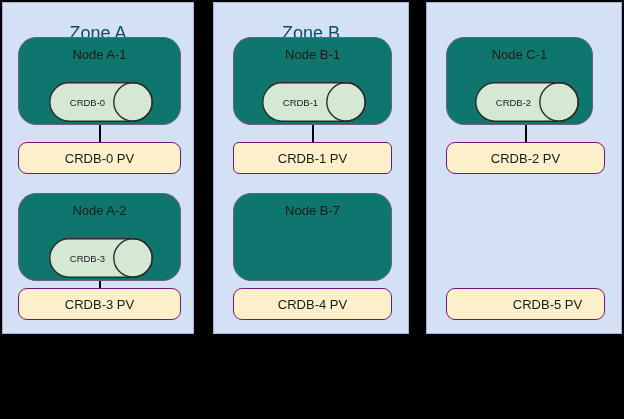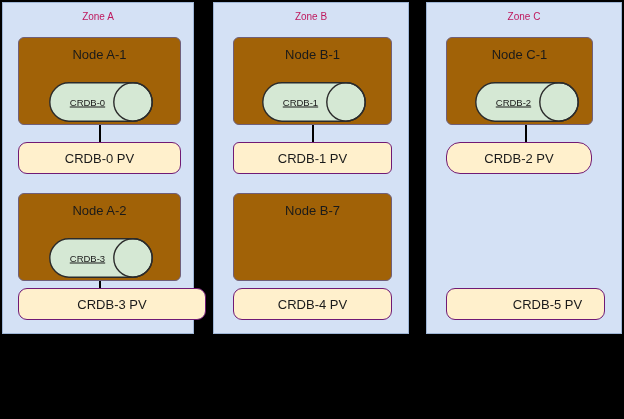--- a/index.html
+++ b/index.html
@@ -18,30 +18,30 @@
   .zone {
     position: absolute;
     background: #d4e1f5;
     border: 1px solid #9fb6d6;
     box-sizing: border-box;
   }
   .zone-title {
     position: absolute;
     left: 0;
     right: 0;
-    top: 8px;
+    top: 20px;
     text-align: center;
-    font-size: 10px;
-    color: #be185d;
+    font-size: 18px;
+    color: #0c4a6e;
   }
   .node {
     position: absolute;
-    background: #a16207;
+    background: #0f766e;
     border: 1px solid #6f5f7a;
-    border-radius: 6px;
+    border-radius: 18px;
     box-sizing: border-box;
   }
   .node-title {
     position: absolute;
     left: 0;
     right: 0;
     top: 9px;
     text-align: center;
     font-size: 13px;
     color: #1a1a1a;
@@ -65,21 +65,20 @@
   .cyl-label {
     position: absolute;
     left: 0;
     top: 50%;
     transform: translateY(-50%);
     width: 74%;
     text-align: center;
     font-size: 9.5px;
     color: #1a1a1a;
     pointer-events: none;
-    text-decoration: underline;
   }
   .connector {
     position: absolute;
     width: 2px;
     background: #000000;
   }
 </style>
 </head>
 <body>
 
@@ -107,21 +106,21 @@
       <div class="node-title">Node A-2</div>
       <div class="cyl" style="left:30px; top:44px; width:104px; height:40px;">
         <svg width="104" height="40" viewBox="0 0 104 40">
           <path d="M20,0.8 H84 A19.2,19.2 0 0 1 84,39.2 H20 A19.2,19.2 0 0 1 20,0.8 Z" fill="#d5e8d4" stroke="#2b2b2b" stroke-width="1.4"></path>
           <ellipse cx="84" cy="20" rx="19.2" ry="19.2" fill="none" stroke="#2b2b2b" stroke-width="1.4"></ellipse>
         </svg>
         <div class="cyl-label">CRDB-3</div>
       </div>
     </div>
     <div class="connector" style="left:96px; top:278px; height:17px;"></div>
-    <div class="pv" style="left:15px; top:285px; width:188px; height:32px;">
+    <div class="pv" style="left:15px; top:285px; width:163px; height:32px;">
       <span>CRDB-3 PV</span>
     </div>
   </div>
 
   <div class="zone" style="left:213px; top:2px; width:196px; height:332px;">
     <div class="zone-title">Zone B</div>
 
     <div class="node" style="left:19px; top:34px; width:159px; height:88px;">
       <div class="node-title">Node B-1</div>
       <div class="cyl" style="left:28px; top:44px; width:104px; height:40px;">
@@ -139,34 +138,33 @@
 
     <div class="node" style="left:19px; top:190px; width:159px; height:88px;">
       <div class="node-title">Node B-7</div>
     </div>
     <div class="pv" style="left:19px; top:285px; width:159px; height:32px;">
       <span>CRDB-4 PV</span>
     </div>
   </div>
 
   <div class="zone" style="left:426px; top:2px; width:196px; height:332px;">
-    <div class="zone-title">Zone C</div>
 
     <div class="node" style="left:19px; top:34px; width:147px; height:88px;">
       <div class="node-title">Node C-1</div>
       <div class="cyl" style="left:28px; top:44px; width:104px; height:40px;">
         <svg width="104" height="40" viewBox="0 0 104 40">
           <path d="M20,0.8 H84 A19.2,19.2 0 0 1 84,39.2 H20 A19.2,19.2 0 0 1 20,0.8 Z" fill="#d5e8d4" stroke="#2b2b2b" stroke-width="1.4"></path>
           <ellipse cx="84" cy="20" rx="19.2" ry="19.2" fill="none" stroke="#2b2b2b" stroke-width="1.4"></ellipse>
         </svg>
         <div class="cyl-label">CRDB-2</div>
       </div>
     </div>
     <div class="connector" style="left:98px; top:122px; height:17px;"></div>
-    <div class="pv" style="left:19px; top:139px; width:146px; height:32px;border-radius:14px;">
+    <div class="pv" style="left:19px; top:139px; width:159px; height:32px;">
       <span>CRDB-2 PV</span>
     </div>
 
     <div class="pv" style="left:19px; top:285px; width:159px; height:32px;padding-left:44px;">
       <span>CRDB-5 PV</span>
     </div>
   </div>
 
 </div>
 

